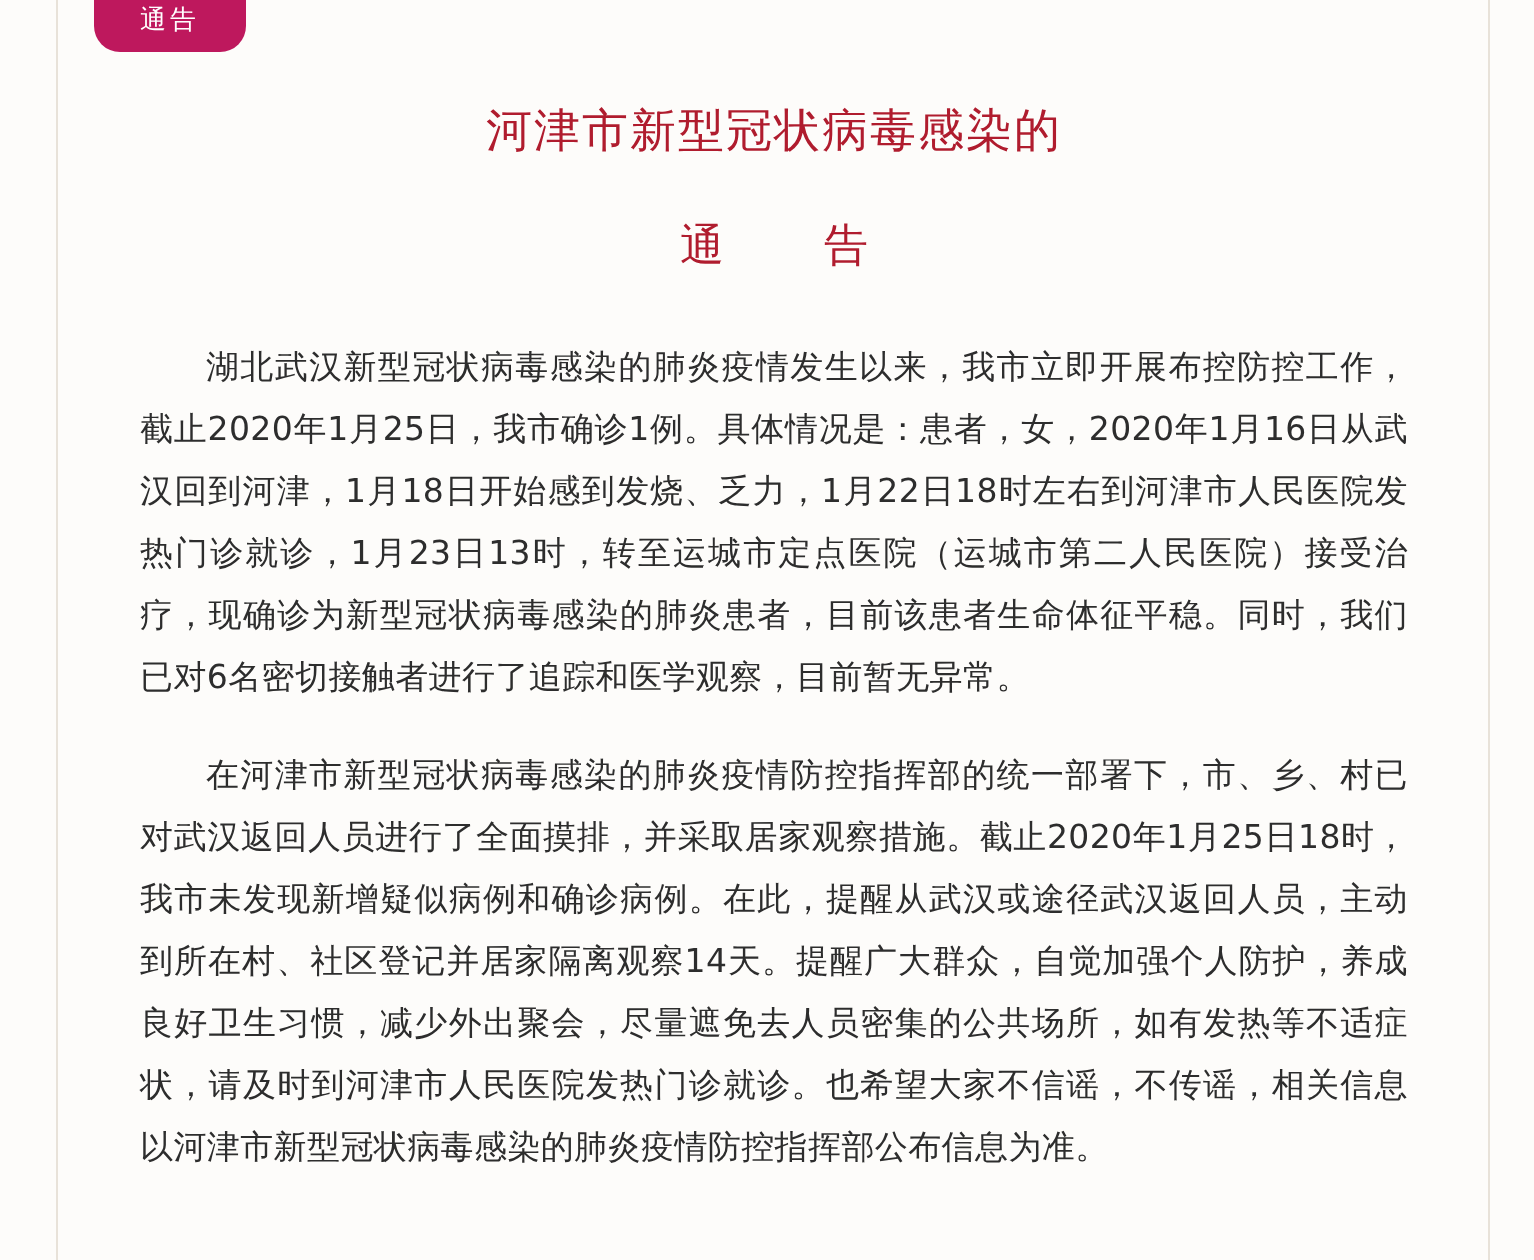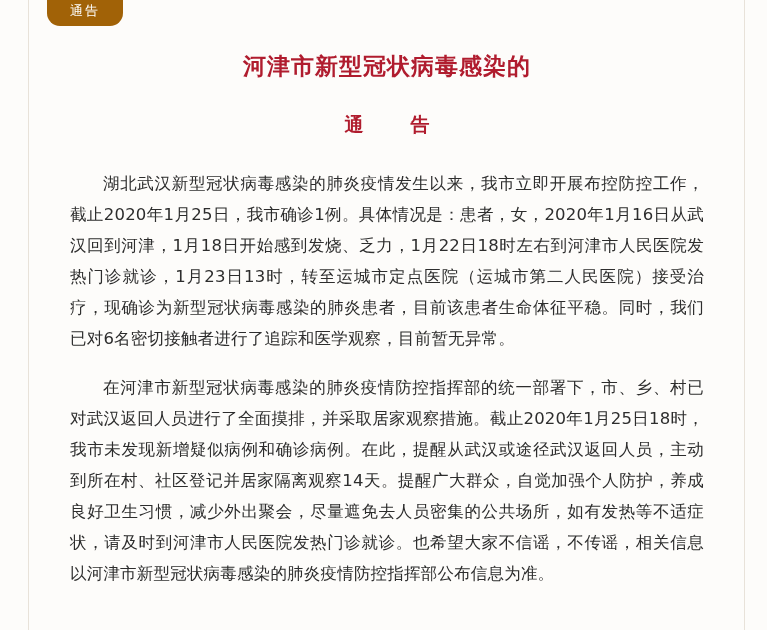--- a/index.html
+++ b/index.html
@@ -36,52 +36,52 @@
     width: 1px;
     height: 630px;
     background: #e8e2d9;
   }
   .notice-tab {
     position: absolute;
     left: 47px;
     top: 0px;
     width: 76px;
     height: 26px;
-    background: #a16207;
+    background: #be185d;
     border-radius: 0 0 13px 13px;
     color: #ffffff;
     font-size: 13px;
     letter-spacing: 2px;
     text-align: center;
     line-height: 22px;
     box-sizing: border-box;
   }
   .doc-body {
     position: absolute;
     left: 30px;
     top: 0;
     width: 714px;
     height: 630px;
     box-sizing: border-box;
     padding: 40px 40px 0 40px;
   }
   .title-block {
     text-align: center;
     color: #b01c2e;
-    font-weight: bold;
+    font-weight: normal;
     font-size: 23px;
     letter-spacing: 1px;
     line-height: 52px;
   }
   .title-line {
     display: block;
   }
   .title-tonggao {
     display: block;
-    font-size: 19px;
+    font-size: 22px;
     letter-spacing: 14px;
     padding-left: 14px;
     margin-top: 6px;
   }
   .para {
     color: #2d2d2d;
     font-size: 16.5px;
     line-height: 31px;
     text-align: justify;
     text-justify: inter-ideograph;

